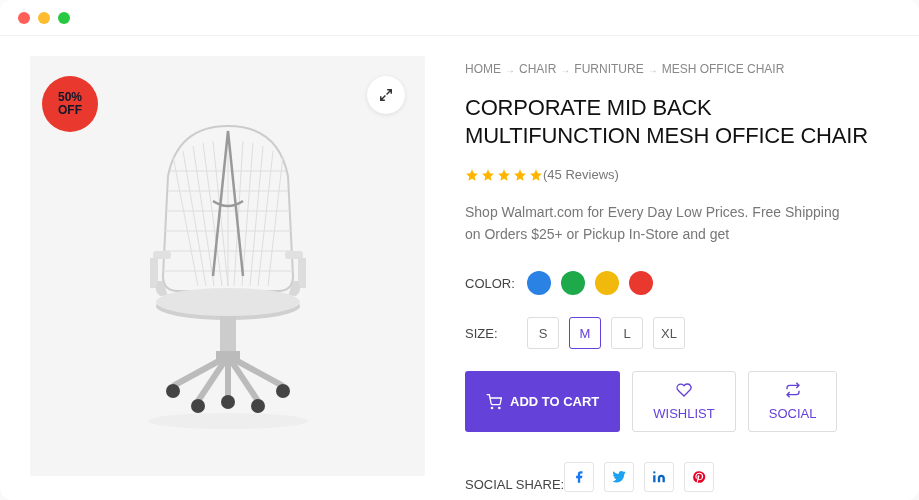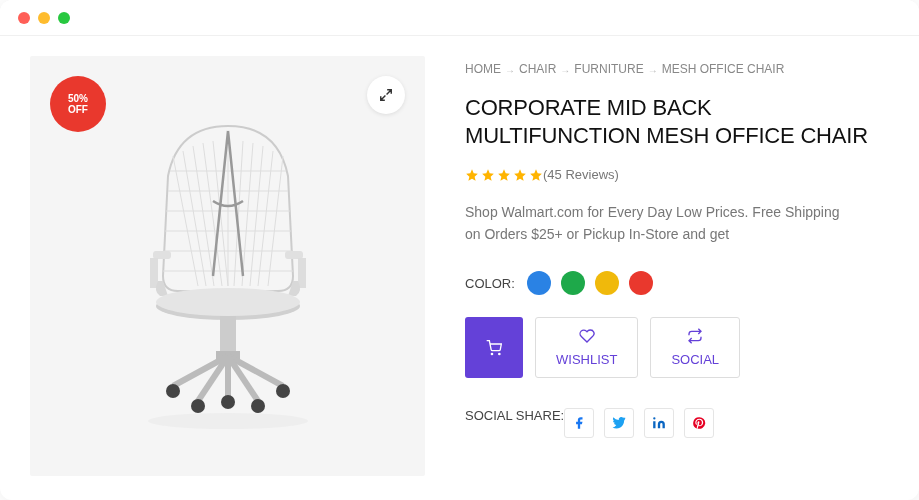--- a/index.html
+++ b/index.html
@@ -6,21 +6,21 @@
     body { font-family: -apple-system, BlinkMacSystemFont, "Segoe UI", Arial, sans-serif; background: #fff; }
     .browser-frame { width: 919px; height: 500px; border-radius: 12px; overflow: hidden; box-shadow: 0 2px 20px rgba(0,0,0,0.08); background: #fff; }
     .browser-bar { height: 36px; display: flex; align-items: center; padding-left: 18px; gap: 8px; background: #fff; border-bottom: 1px solid #f0f0f0; }
     .browser-dot { width: 12px; height: 12px; border-radius: 50%; }
     .dot-red { background: #ff5f57; }
     .dot-yellow { background: #febc2e; }
     .dot-green { background: #28c840; }
     .content { display: flex; padding: 20px 30px; gap: 40px; height: calc(100% - 36px); }
     .left-col { width: 395px; position: relative; }
     .product-image-box { width: 395px; height: 420px; background: #f5f5f5; border-radius: 2px; position: relative; display: flex; align-items: center; justify-content: center; }
-    .discount-badge { position: absolute; top: 20px; left: 20px; width: 56px; height: 56px; border-radius: 50%; background: #e9382d; color: #ffffff; display: flex; flex-direction: column; align-items: center; justify-content: center; font-size: 10px; font-weight: 700; line-height: 1.1; z-index: 2; white-space: pre; }
+    .discount-badge { position: absolute; top: 20px; left: 12px; width: 56px; height: 56px; border-radius: 50%; background: #e9382d; color: #0f172a; display: flex; flex-direction: column; align-items: center; justify-content: center; font-size: 12px; font-weight: 700; line-height: 1.1; z-index: 2; white-space: pre; }
     .zoom-btn { position: absolute; top: 20px; right: 20px; width: 38px; height: 38px; border-radius: 50%; background: #fff; display: flex; align-items: center; justify-content: center; box-shadow: 0 1px 4px rgba(0,0,0,0.1); cursor: pointer; z-index: 2; }
     .zoom-btn svg { width: 14px; height: 14px; }
     .chair-svg { width: 260px; height: 340px; }
     .right-col { flex: 1; padding-top: 6px; }
     .breadcrumbs { font-size: 12px; color: #888; margin-bottom: 18px; display: flex; align-items: center; gap: 4px; flex-wrap: wrap; }
     .breadcrumbs .crumb { color: #888; }
     .breadcrumbs .arrow { color: #bbb; font-size: 10px; }
     .product-title { font-size: 22px; font-weight: 400; color: #111; line-height: 1.25; margin-bottom: 18px; letter-spacing: -0.2px; }
     .rating-row { display: flex; align-items: center; margin-bottom: 20px; }
     .stars { display: flex; gap: 2px; color: #ffb400; }
@@ -32,21 +32,21 @@
     .color-swatches { display: flex; gap: 10px; }
     .swatch { width: 24px; height: 24px; border-radius: 50%; cursor: pointer; }
     .size-options { display: flex; gap: 10px; }
     .size-box { width: 32px; height: 32px; border: 1px solid #ddd; border-radius: 3px; display: flex; align-items: center; justify-content: center; font-size: 13px; color: #555; cursor: pointer; }
     .size-box.selected { border-color: #6441d8; color: #6441d8; }
     .actions-row { display: flex; gap: 12px; margin-bottom: 30px; }
     .btn { display: flex; align-items: center; gap: 8px; padding: 10px 20px; border-radius: 3px; font-size: 13px; cursor: pointer; border: 1px solid transparent; }
     .btn-primary { background: #6441d8; color: #fff; font-weight: 600; }
     .btn-outline { background: #fff; color: #6441d8; border-color: #ddd; flex-direction: column; }
     .btn svg { width: 16px; height: 16px; }
-    .social-row { display: flex; align-items: flex-start; }
+    .social-row { display: flex; align-items: flex-end; }
     .social-label { font-size: 13px; color: #444; }
     .social-btns { display: flex; gap: 10px; }
     .social-btn { width: 30px; height: 30px; border: 1px solid #e5e5e5; border-radius: 3px; display: flex; align-items: center; justify-content: center; cursor: pointer; }
     .social-btn svg { width: 14px; height: 14px; }
   </style>
 </head>
 <body>
 
 <div class="browser-frame">
   <div class="browser-bar">
@@ -148,27 +148,37 @@
       <p class="description">Shop Walmart.com for Every Day Low Prices. Free Shipping on Orders $25+ or Pickup In-Store and get</p>
       <div class="option-row">
         <span class="option-label">COLOR:</span>
         <div class="color-swatches">
           <div class="swatch" style="background:#2a82e4"></div>
           <div class="swatch" style="background:#1ea94a"></div>
           <div class="swatch" style="background:#f0b90b"></div>
           <div class="swatch" style="background:#e9382d"></div>
         </div>
       </div>
+      <div class="option-row">
+        <span class="option-label">SIZE:</span>
+        <div class="size-options">
+          <div class="size-box">S</div>
+          <div class="size-box selected">M</div>
+          <div class="size-box">L</div>
+          <div class="size-box">XL</div>
+        </div>
+      </div>
       <div class="actions-row">
         <button class="btn btn-primary">
           <svg viewBox="0 0 24 24" fill="none" stroke="currentColor" stroke-width="2">
               <circle cx="9" cy="21" r="1"></circle>
               <circle cx="20" cy="21" r="1"></circle>
               <path d="M1 1h4l2.7 13.4a2 2 0 002 1.6h9.7a2 2 0 002-1.6L23 6H6"></path>
             </svg>
+          <span>ADD TO CART</span>
         </button>
         <button class="btn btn-outline">
           <svg viewBox="0 0 24 24" fill="none" stroke="currentColor" stroke-width="2">
               <path d="M20.8 4.6a5.5 5.5 0 00-7.8 0L12 5.7l-1-1a5.5 5.5 0 00-7.8 7.8l1 1L12 21l7.8-7.8 1-1a5.5 5.5 0 000-7.7z"></path>
             </svg>
           <span>WISHLIST</span>
         </button>
         <button class="btn btn-outline">
           <svg viewBox="0 0 24 24" fill="none" stroke="currentColor" stroke-width="2">
               <path d="M17 1l4 4-4 4M3 11V9a4 4 0 014-4h14M7 23l-4-4 4-4M21 13v2a4 4 0 01-4 4H3"></path>

